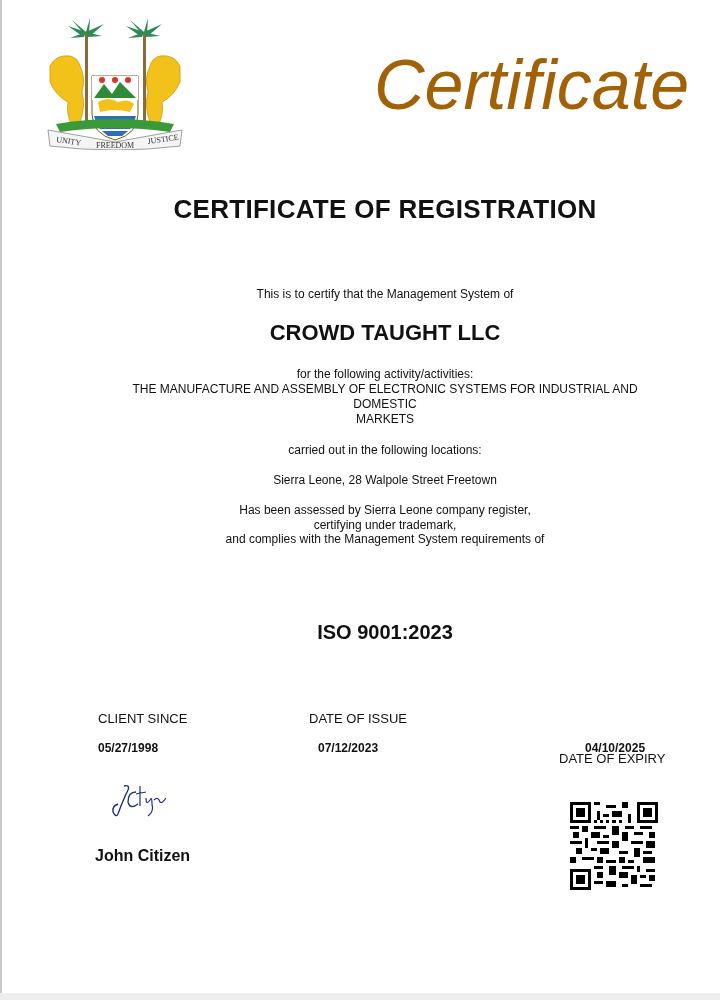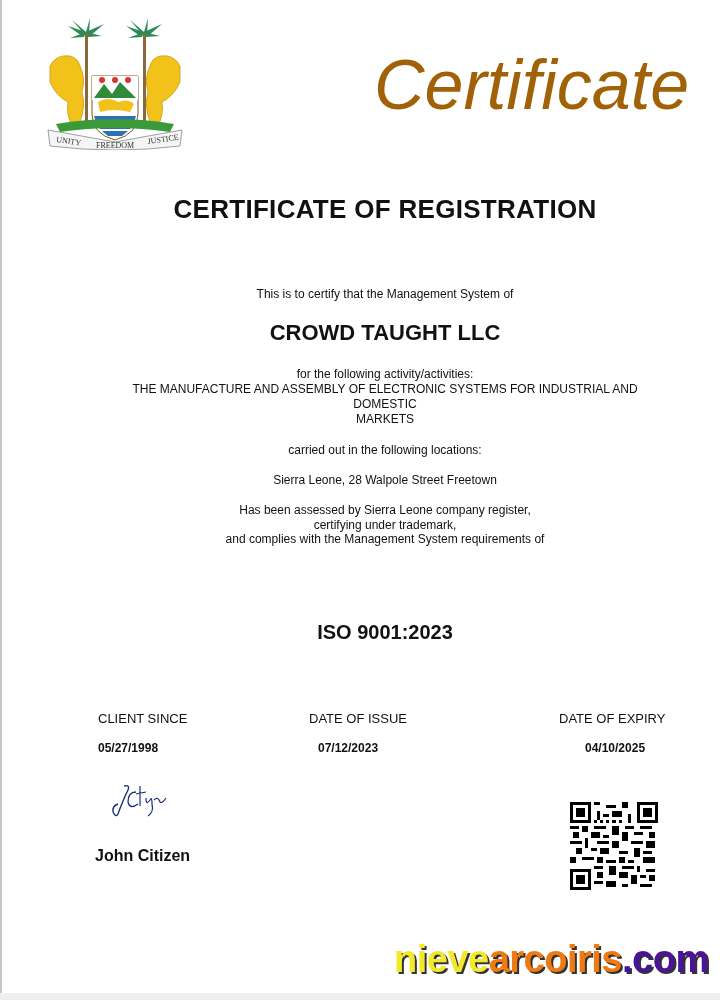--- a/index.html
+++ b/index.html
@@ -112,21 +112,21 @@
   <div class="center small" style="top:473px;">Sierra Leone, 28 Walpole Street Freetown</div>
 
   <div class="center small" style="top:503px;">Has been assessed by Sierra Leone company register,</div>
   <div class="center small" style="top:518px;">certifying under trademark,</div>
   <div class="center small" style="top:532px;">and complies with the Management System requirements of</div>
 
   <div class="center iso">ISO 9001:2023</div>
 
   <div class="label" style="left:96px;">CLIENT SINCE</div>
   <div class="label" style="left:307px;text-align:right;">DATE OF ISSUE</div>
-  <div class="label" style="left:557px;">DATE OF EXPIRY</div>
+  <div class="label" style="left:557px;margin-top:40px;">DATE OF EXPIRY</div>
 
   <div class="value" style="left:96px;">05/27/1998</div>
   <div class="value" style="left:316px;">07/12/2023</div>
   <div class="value" style="left:583px;">04/10/2025</div>
 
   <svg class="sig" viewBox="0 0 60 40">
     <path d="M14 4 Q22 2 16 12 Q10 26 8 32 Q6 36 3 30 Q2 24 8 22" fill="none" stroke="#1e2f7a" stroke-width="1.4"></path>
     <path d="M26 10 Q18 10 18 20 Q20 28 28 22" fill="none" stroke="#1e2f7a" stroke-width="1.3"></path>
     <path d="M30 4 L30 24 M26 12 L36 10 M36 16 Q36 24 40 18 Q42 14 42 22 Q44 30 38 34 M44 18 Q48 14 50 20 Q52 22 56 16" fill="none" stroke="#1e2f7a" stroke-width="1.2"></path>
   </svg>
@@ -199,17 +199,14 @@
         <rect x="20" y="24" width="2" height="3"></rect>
       <rect x="23" y="24" width="2" height="1"></rect>
         <rect x="26" y="24" width="2" height="2"></rect>
         <rect x="8" y="26" width="3" height="1"></rect>
       <rect x="12" y="26" width="3" height="2"></rect>
         <rect x="17" y="27" width="2" height="1"></rect>
         <rect x="23" y="27" width="4" height="1"></rect>
     </g>
   </svg>
 
-  <div class="watermark">
-    <span class="wm-a">nieve</span><span class="wm-b">arcoiris</span><span class="wm-c">.com</span>
-  </div>
 </div>
 <div class="bottom-strip"></div>
 
 </body></html>

